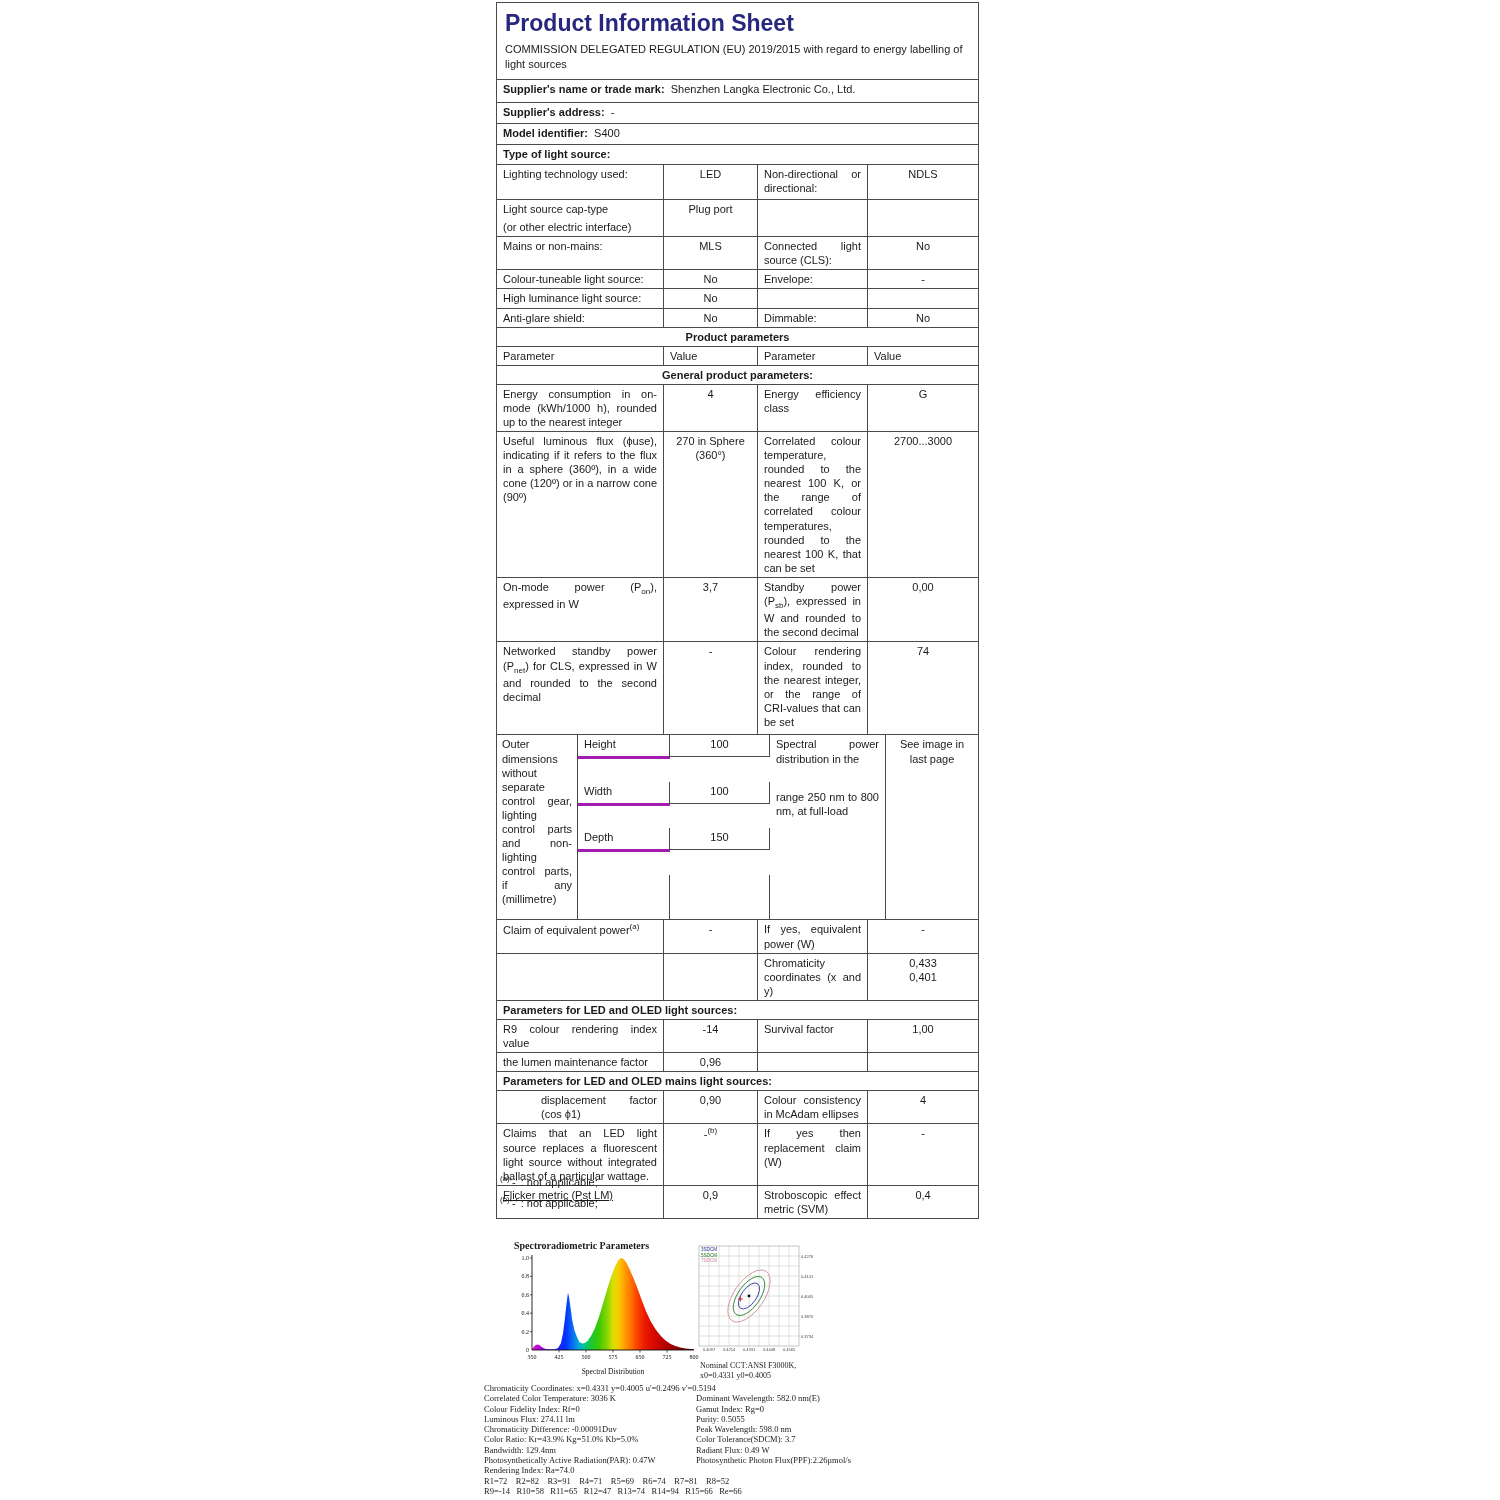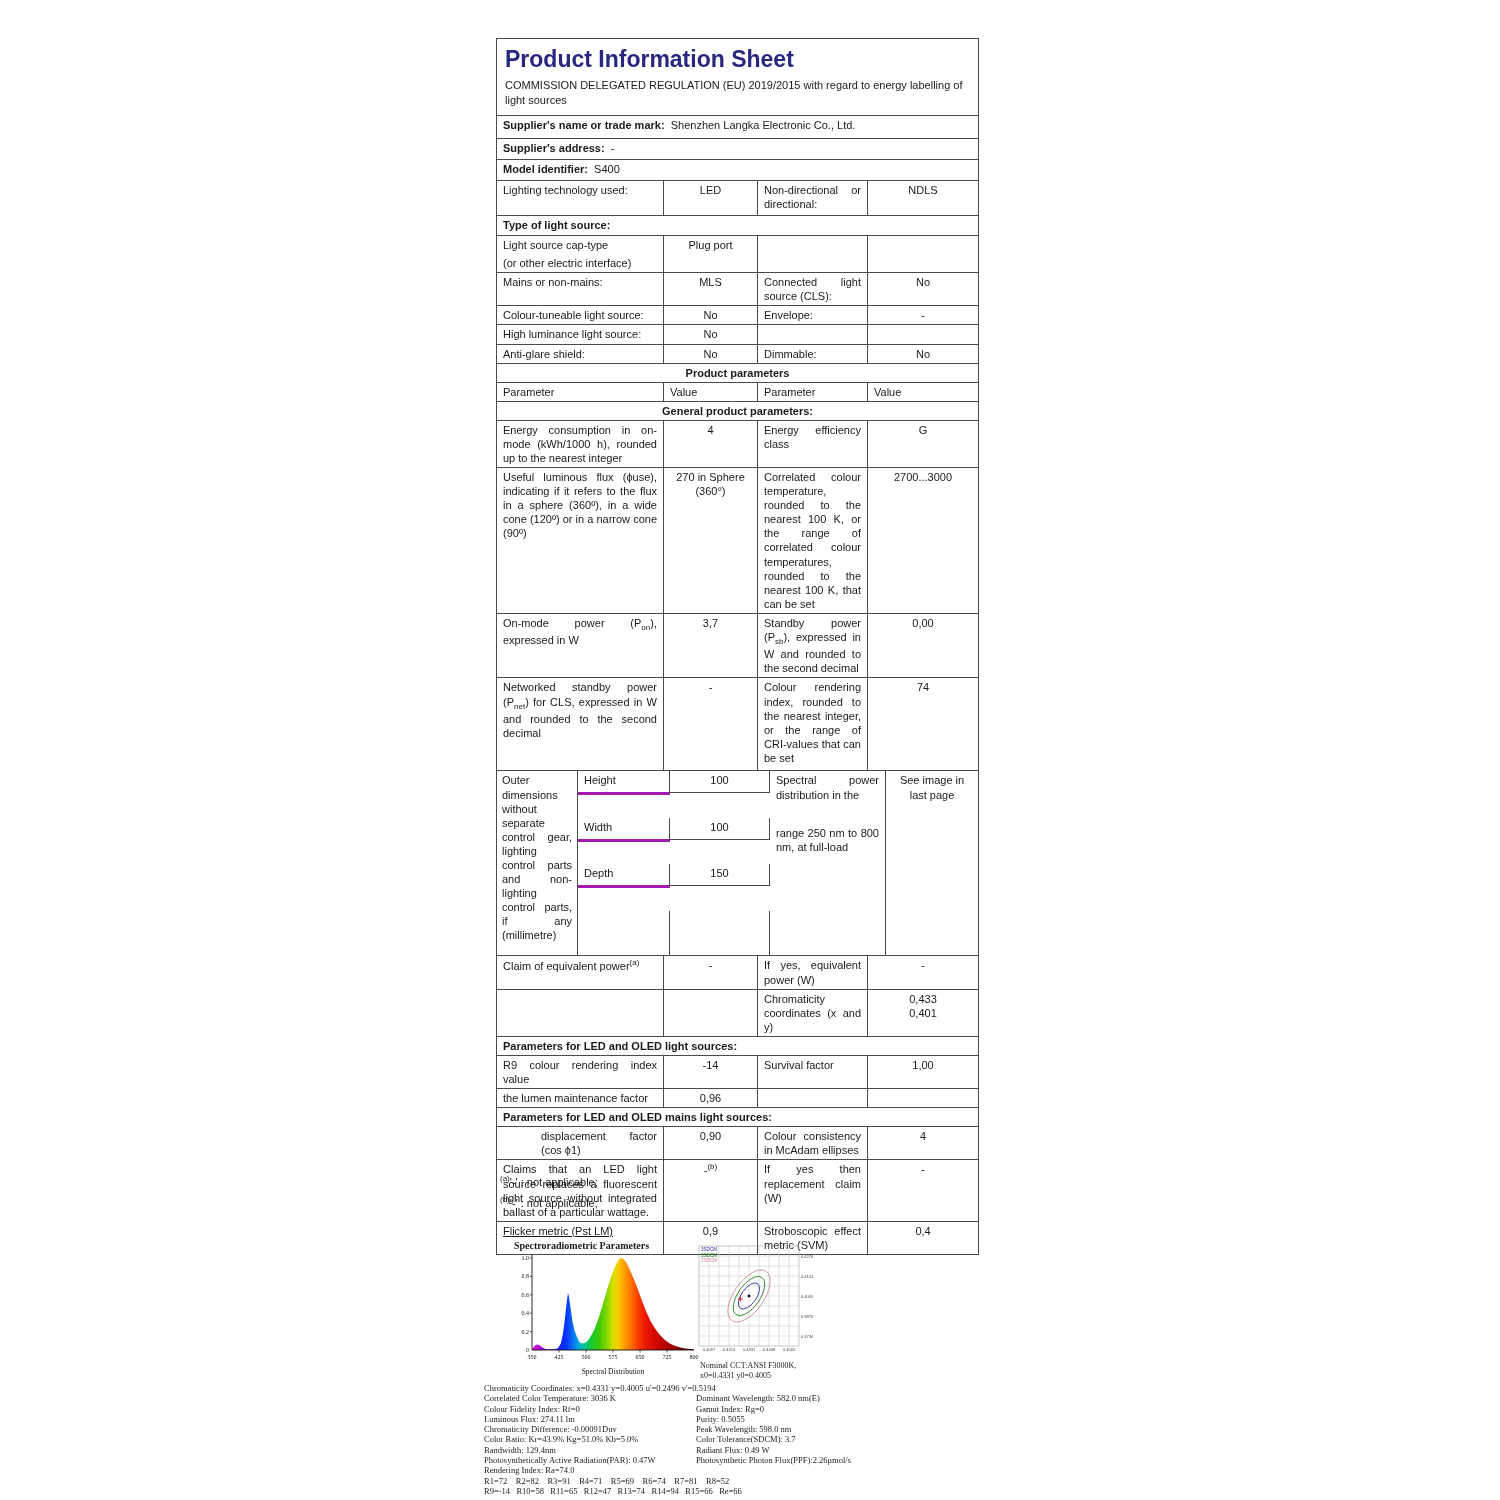--- a/index.html
+++ b/index.html
@@ -1,19 +1,19 @@
 <!DOCTYPE html>
 <html><head>
 <meta charset="utf-8">
 <style>
   html,body{margin:0;padding:0;background:#ffffff;}
   .page{position:relative;width:1500px;height:1500px;background:#fff;overflow:hidden;
         font-family:"Liberation Sans",sans-serif;color:#1a1a1a;}
   .doc{position:absolute;left:496px;top:2px;width:508px;}
-  table.main{border-collapse:collapse;width:448px;table-layout:fixed;margin-top:36px;}
+  table.main{border-collapse:collapse;width:448px;table-layout:fixed;}
   table.main td{border:1px solid #4a4a4a;vertical-align:top;padding:2px 6px;
                 font-size:11px;line-height:1.28;}
   .c1{width:167px;} .c2{width:94px;} .c3{width:110px;} .c4{width:111px;}
   .head-cell{padding:4px 8px 8px 8px !important;}
   .title{font-size:23px;font-weight:bold;color:#27277f;letter-spacing:0px;padding-top:2px;}
   .subtitle{font-size:11px;color:#1a1a1a;margin-top:4px;line-height:1.3;}
   .b{font-weight:bold;}
   .lab{text-align:justify;}
   .val{text-align:center;}
   .ctr{text-align:center;font-weight:bold;}
@@ -83,31 +83,31 @@
           </tr>
 
       <tr>
             <td colspan="4" style="height:16px;">
         <span class="b">Model identifier:</span>&nbsp;
         <span>S400</span>
       </td>
           </tr>
 
       <tr>
+            <td colspan="4" style="height:15px;">
+        <span class="b">Type of light source:</span>
+      </td>
+          </tr>
+
+      <tr>
         <td class="lab" style="height:30px;">Lighting technology used:</td>
         <td class="val">LED</td>
         <td class="lab">Non-directional or directional:</td>
         <td class="val">NDLS</td>
       </tr>
-
-      <tr>
-            <td colspan="4" style="height:15px;">
-        <span class="b">Type of light source:</span>
-      </td>
-          </tr>
 
       <tr>
         <td class="lab" style="height:30px;">
           <div>Light source cap-type</div>
           <div style="margin-top:4px;">(or other electric interface)</div>
         </td>
         <td class="val">Plug port</td>
         <td></td>
         <td></td>
       </tr>

